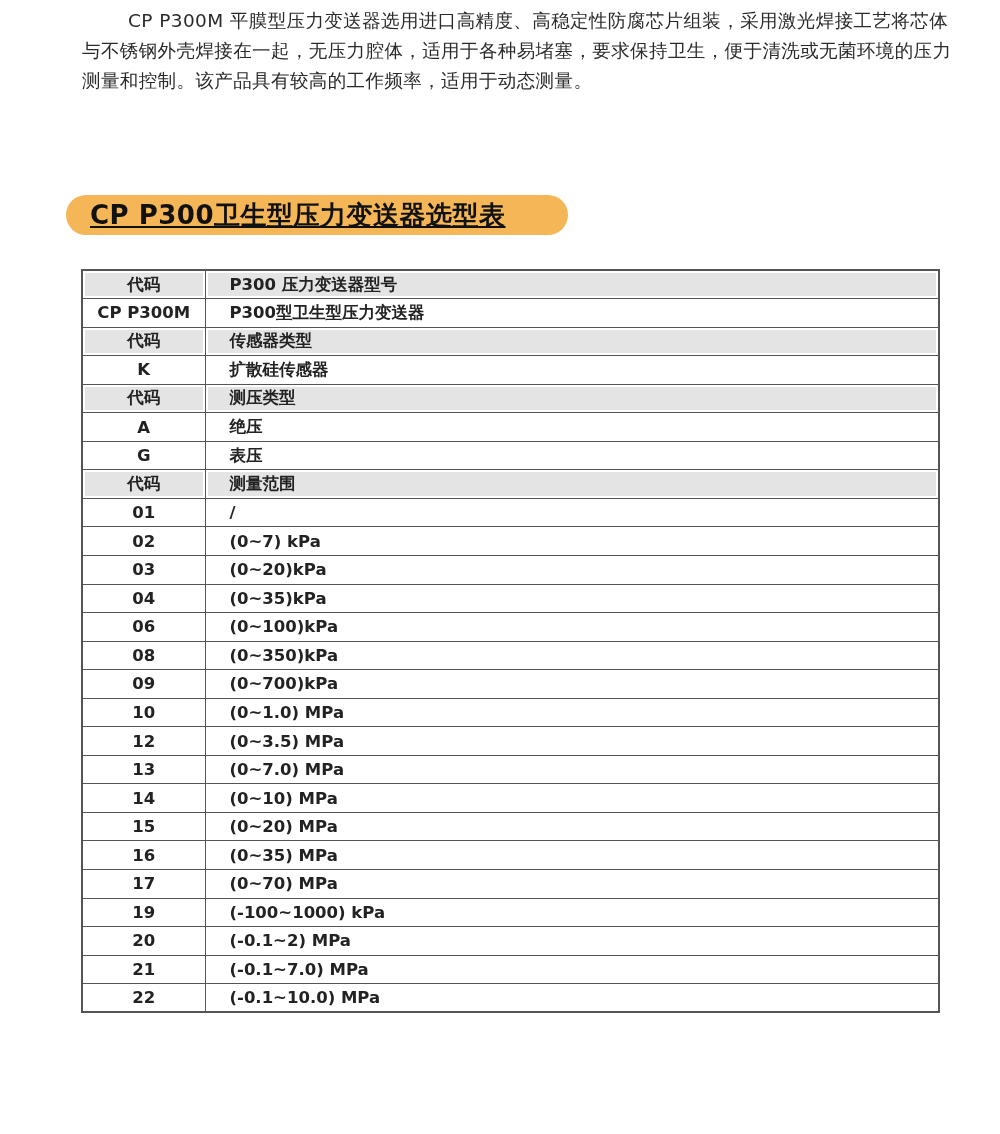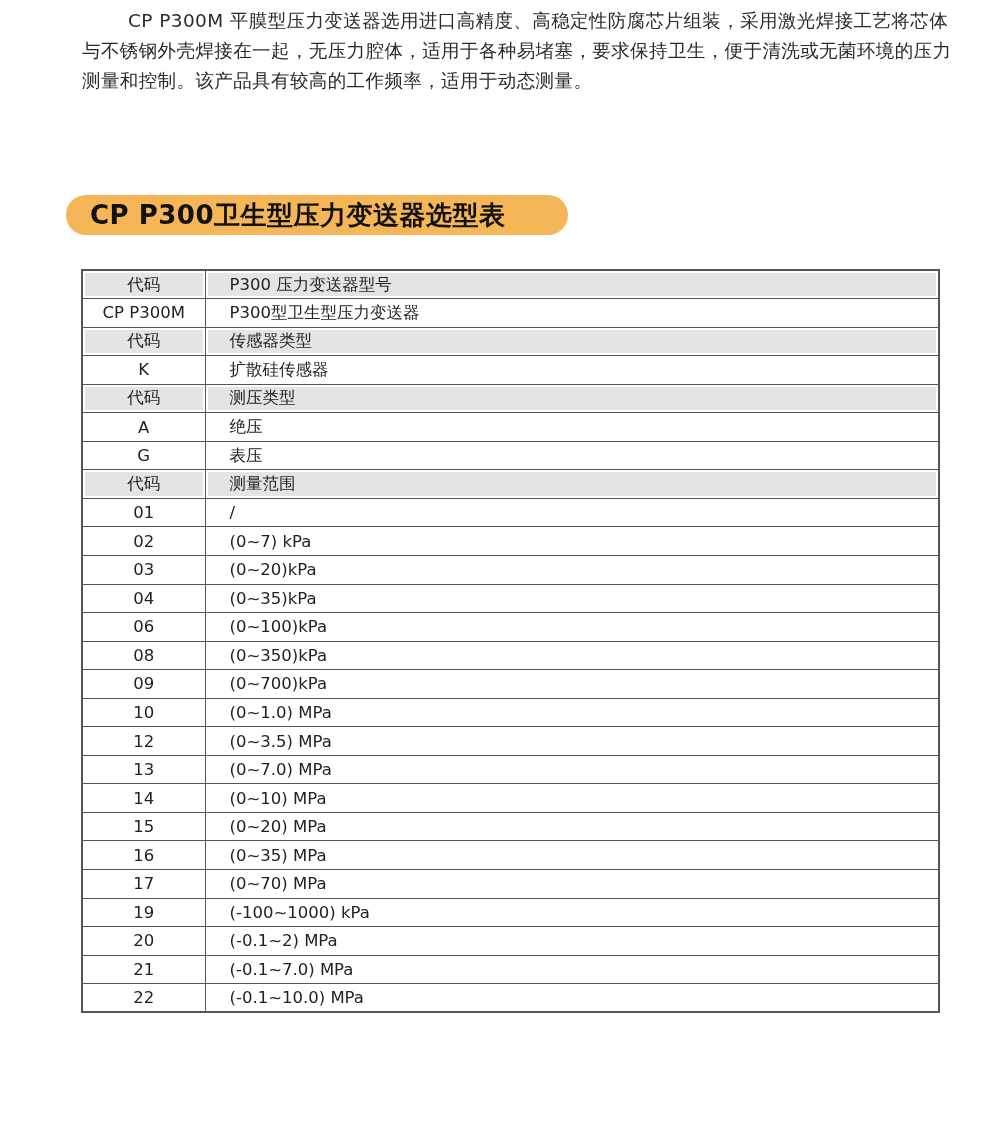--- a/index.html
+++ b/index.html
@@ -9,27 +9,28 @@
     .intro {
       position: absolute; left: 82px; top: 6px; width: 880px;
       font-size: 18.5px; line-height: 30px; color: #2a2a2a; letter-spacing: 0.4px;
     }
     .intro p { text-indent: 46px; }
 
     .banner {
       position: absolute; left: 66px; top: 195px; width: 502px; height: 40px;
       background: #F4B656; border-radius: 20px;
       display: flex; align-items: center; padding-left: 24px;
-      font-size: 26px; font-weight: bold; color: #111; letter-spacing: 0.5px;
+      font-size: 26px; font-weight: bold; color: #111; letter-spacing: 0.5px; text-decoration: underline;
     }
 
     .table {
       position: absolute; left: 81px; top: 269px; width: 859px;
       border-collapse: collapse; table-layout: fixed;
       border: 2px solid #555;
+      font-weight: bold;
     }
     .table td {
       height: 28.55px; border: 1.5px solid #555; font-size: 16.5px; color: #222;
       padding: 0; vertical-align: middle; white-space: nowrap;
     }
     .table td.code { width: 123px; text-align: center; }
     .table td.desc { padding-left: 24px; }
     .table tr.hdr td { background: #E4E4E4; box-shadow: inset 0 0 0 2px #fff; }
   </style>
 </head>

